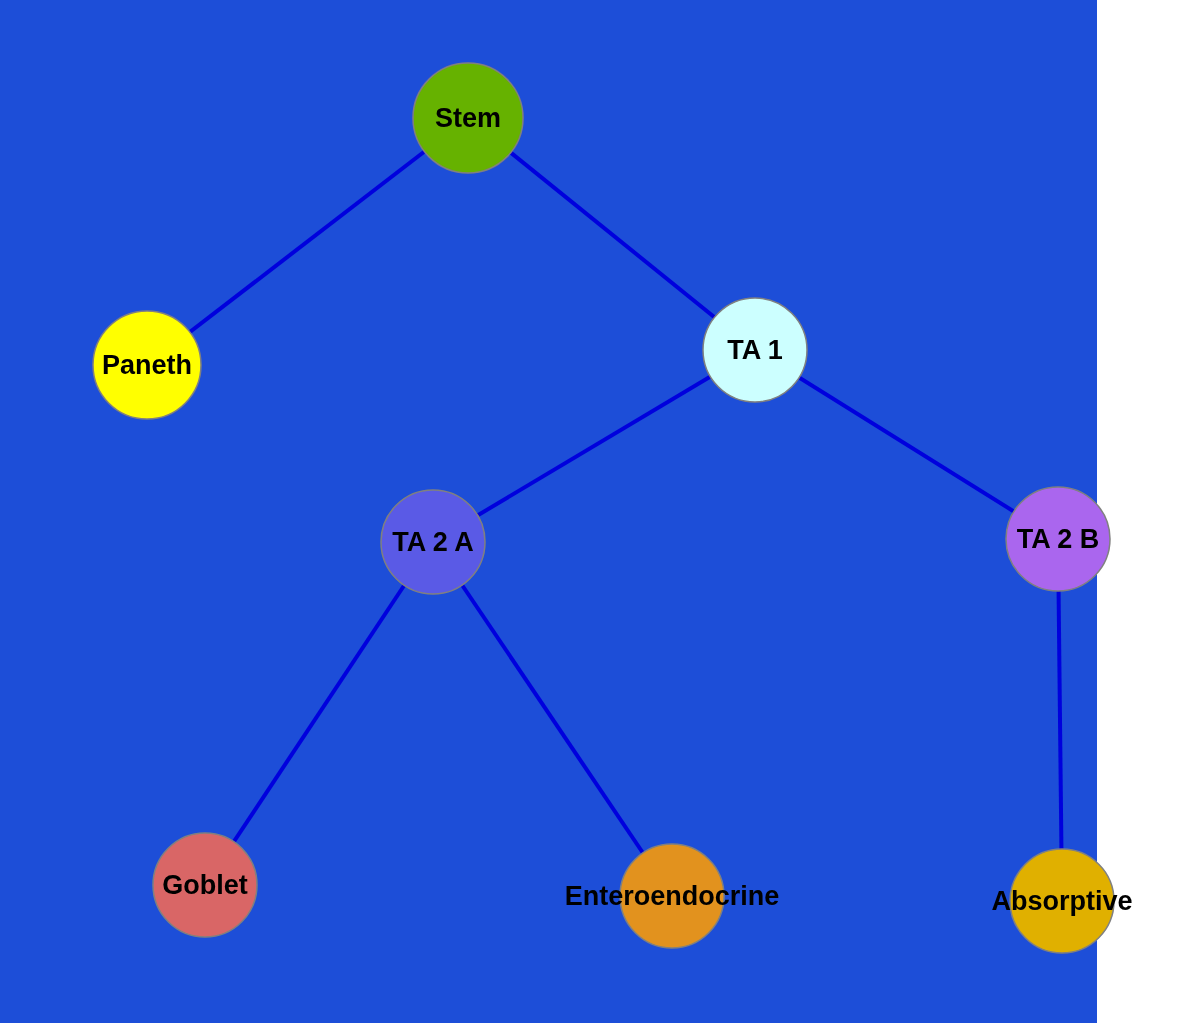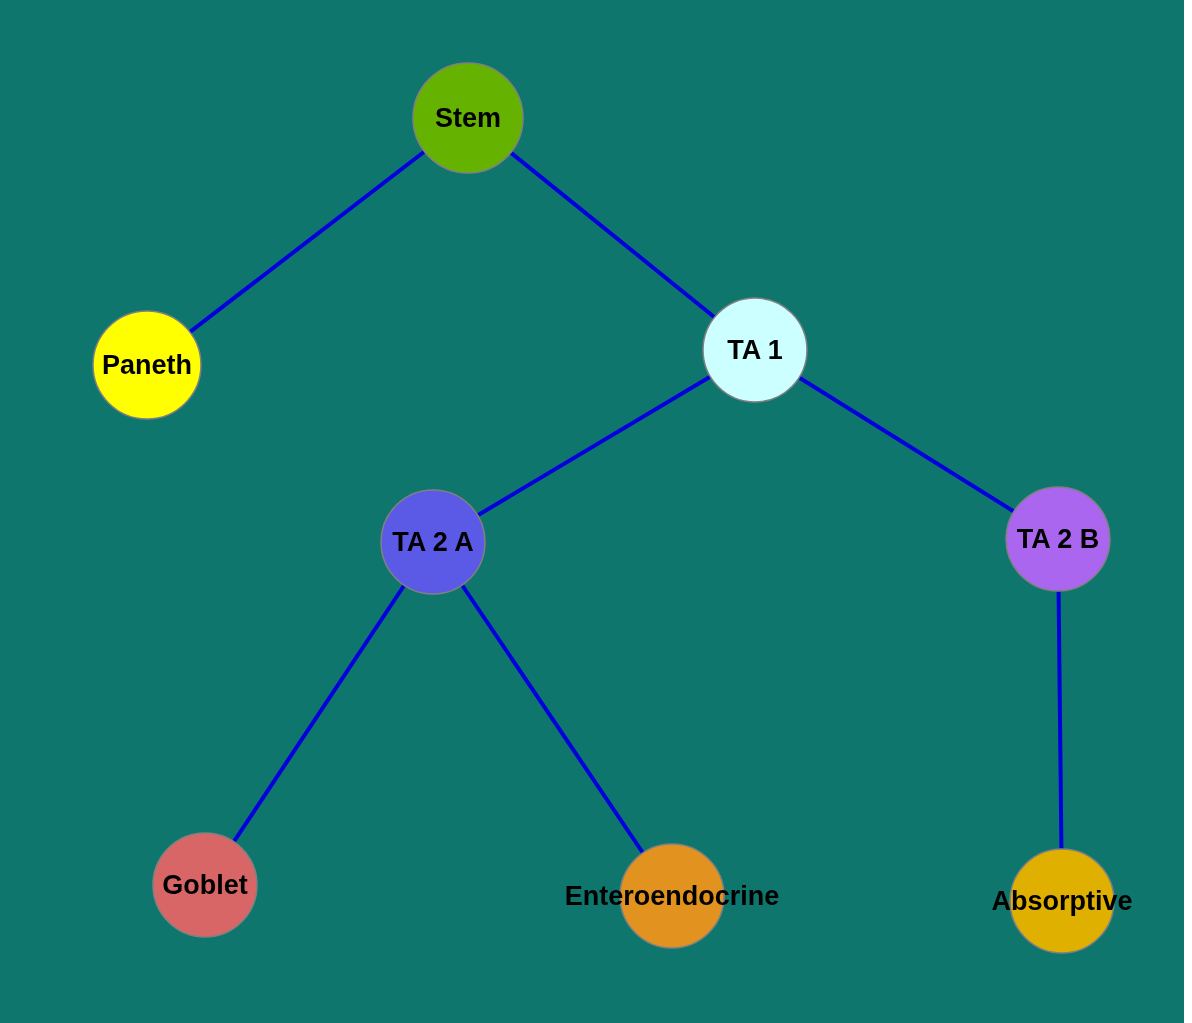--- a/index.html
+++ b/index.html
@@ -5,23 +5,23 @@
   html, body {
     margin: 0;
     padding: 0;
     width: 1192px;
     height: 1023px;
     overflow: hidden;
     font-family: "Liberation Sans", sans-serif;
   }
   .canvas {
     position: relative;
-    width: 1184px;
+    width: 1097px;
     height: 1023px;
-    background: #0f766e;
+    background: #1d4ed8;
   }
   svg {
     display: block;
   }
   .edge {
     stroke: #0000dd;
     stroke-width: 4;
     fill: none;
   }
   .node {

